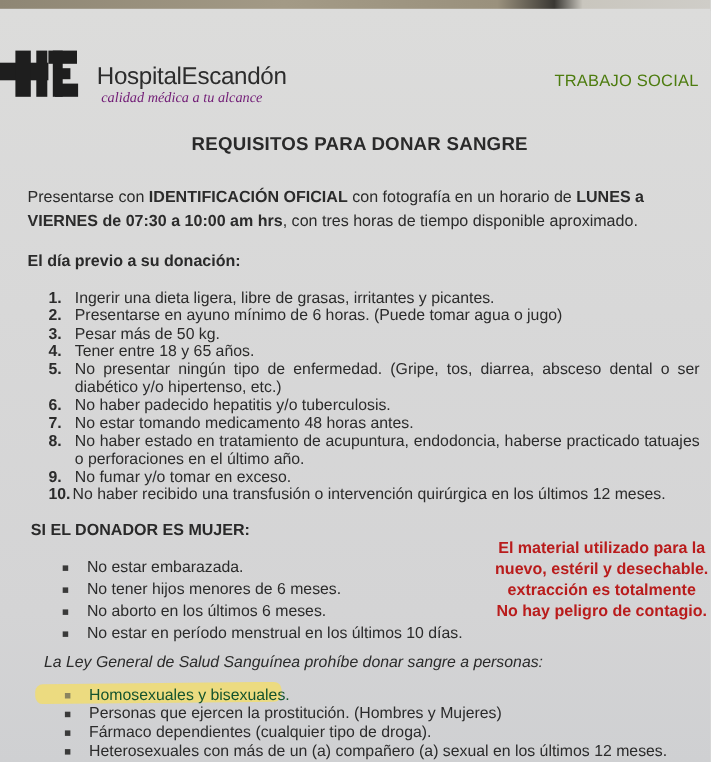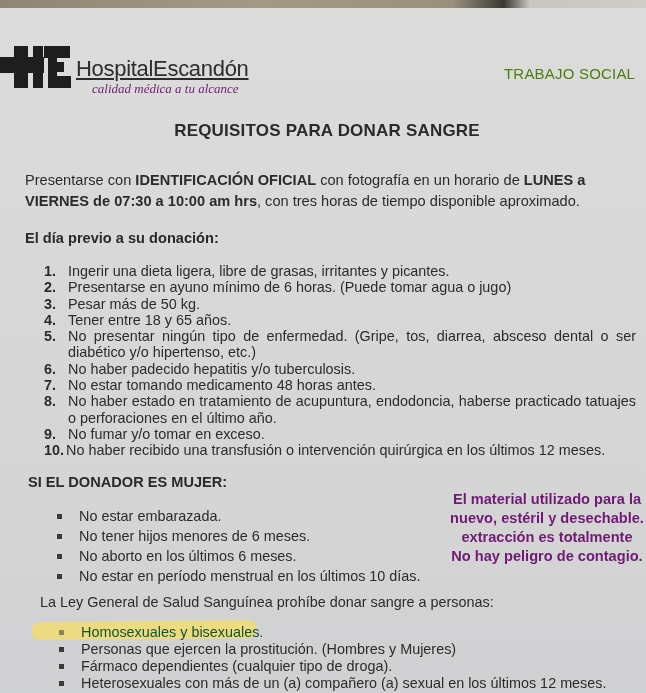--- a/index.html
+++ b/index.html
@@ -15,22 +15,22 @@
   }
   .paper {
     position: absolute; left: 0; top: 8px; width: 646px; height: 685px;
     background: linear-gradient(180deg, #dcdcdb 0%, #d8d8d8 40%, #d4d4d5 80%, #cfd0d2 100%);
   }
   .logo {
     position: absolute; left: 0; top: 44px; width: 72px; height: 50px;
   }
   .logo .blk { position: absolute; background: #1e1e1e; }
   .brand-name {
-    position: absolute; left: 76px; top: 56px;
-    font-size: 22px; color: #2c2c2c; letter-spacing: -0.3px; text-decoration: underline;
+    position: absolute; left: 88px; top: 56px;
+    font-size: 22px; color: #2c2c2c; letter-spacing: -0.3px;
   }
   .brand-tag {
     position: absolute; left: 92px; top: 81px;
     font-size: 13px; font-style: italic; color: #701a75; font-family: Liberation Serif, serif;
   }
   .dept {
     position: absolute; left: 504px; top: 65px;
     font-size: 15px; color: #4d7c0f; letter-spacing: 0.2px;
   }
   .doc-title {
@@ -60,24 +60,24 @@
     font-size: 14.4px; color: #2b2b2b;
   }
   .bullets li { display: flex; align-items: center; }
   .bullets .dot {
     width: 5px; height: 5px; background: #3a3a3a; flex: none; margin-right: 17px;
   }
   .women { left: 57px; top: 506px; line-height: 20px; }
   .law { left: 59px; top: 624px; line-height: 17px; }
   .note {
     position: absolute; left: 449px; top: 490px; width: 196px; text-align: center;
-    font-size: 14.6px; font-weight: bold; line-height: 19px; color: #701a75;
+    font-size: 14.6px; font-weight: bold; line-height: 19px; color: #b91c1c;
   }
   .law-intro {
-    position: absolute; left: 40px; top: 594px; font-size: 14.4px; color: #2b2b2b;
+    position: absolute; left: 40px; top: 594px; font-size: 14.4px; color: #2b2b2b; font-style: italic;
   }
   .hl-row {
     position: absolute; left: 32px; top: 621px; width: 224px; height: 18px;
     background: rgba(244, 222, 100, 0.75); border-radius: 7px;
     transform: rotate(-0.6deg);
   }
   .law li.hl { color: #14532d; }
   .law li.hl .dot { background: #8a8460; }
 </style>
 </head>

